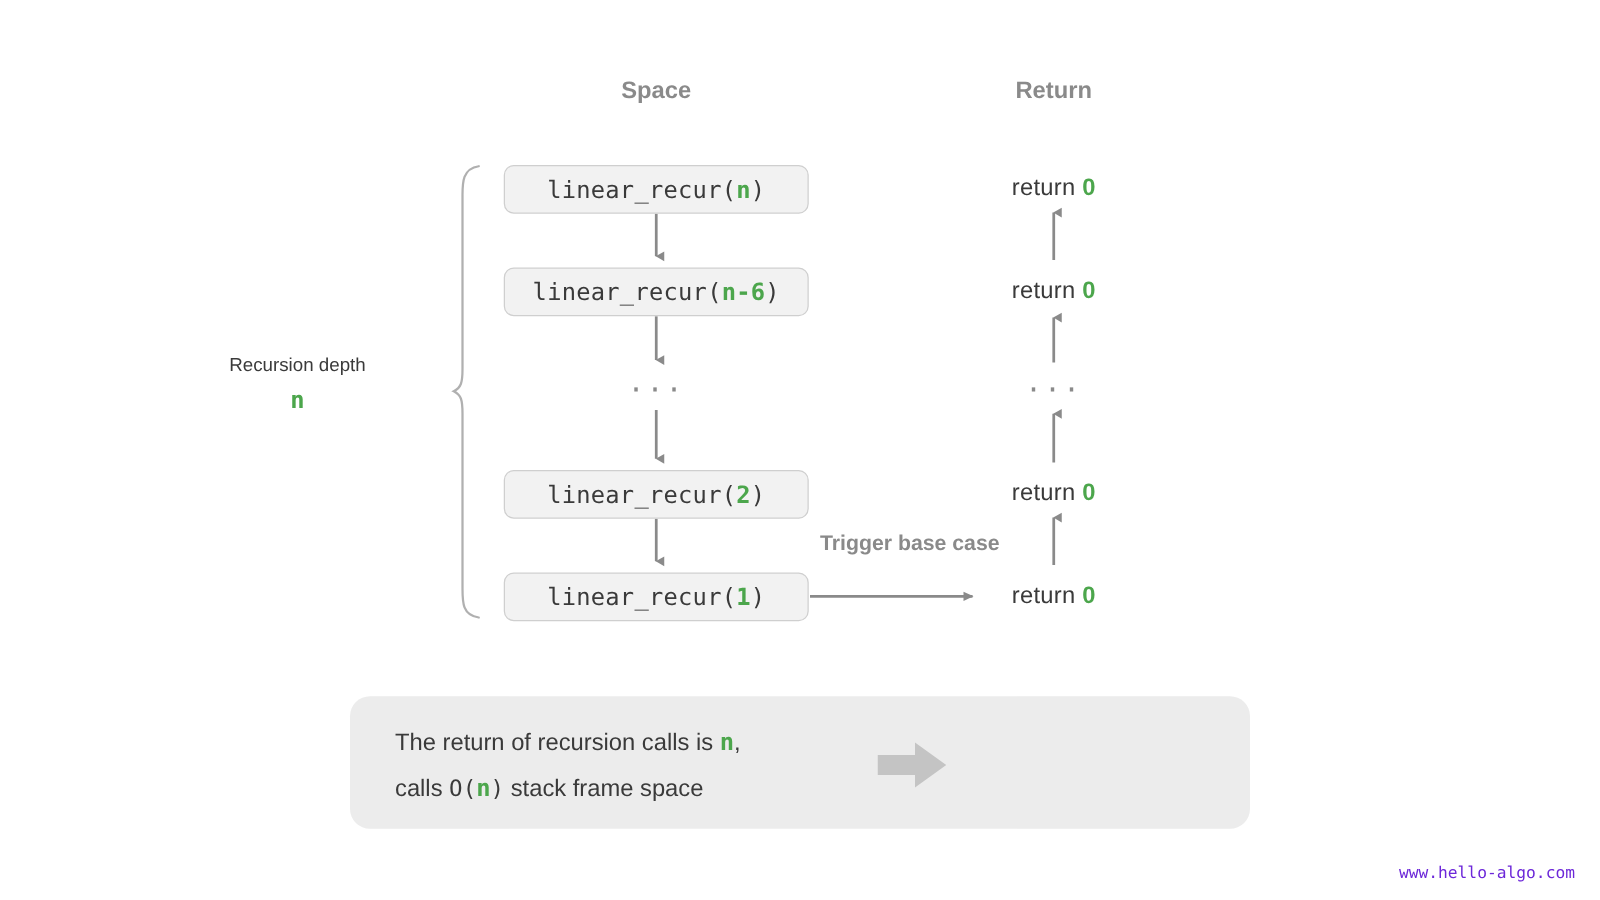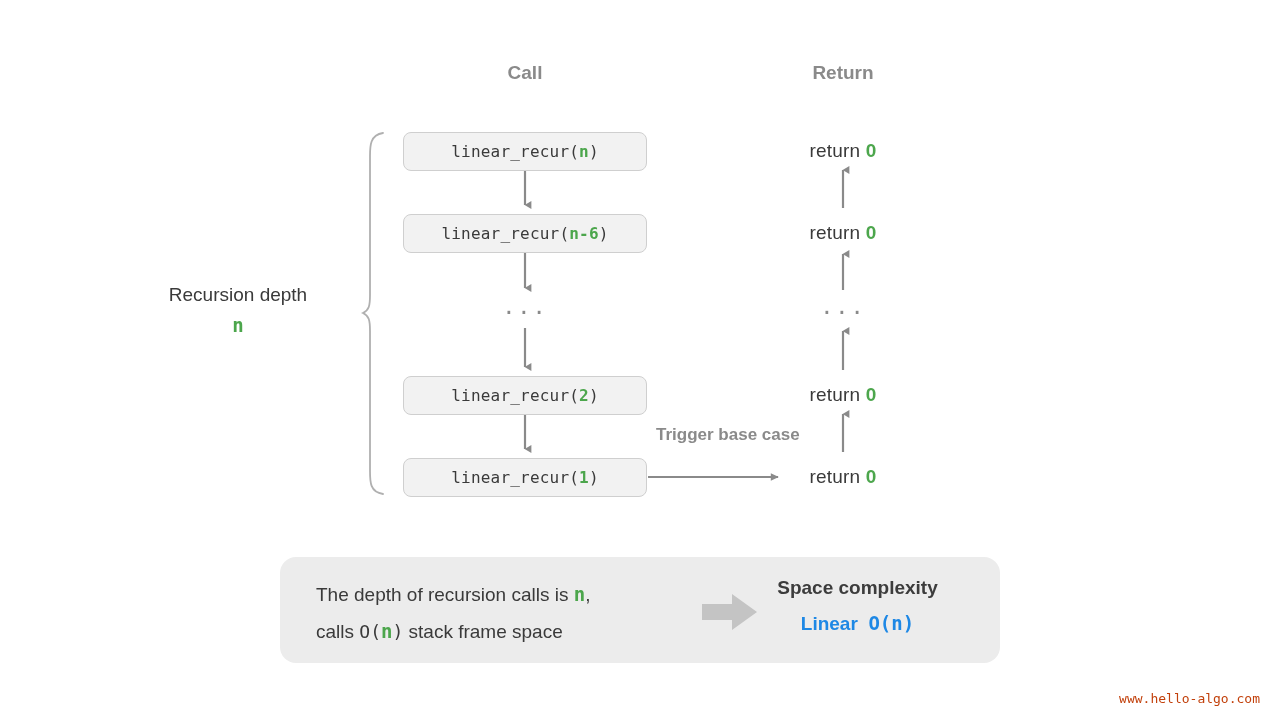--- a/index.html
+++ b/index.html
@@ -39,21 +39,21 @@
     width: 244px;
     height: 39px;
     box-sizing: border-box;
     background: #f2f2f2;
     border: 1.5px solid #cfcfcf;
     border-radius: 8px;
     display: flex;
     align-items: center;
     justify-content: center;
     font-family: "DejaVu Sans Mono", monospace;
-    font-size: 16px;
+    font-size: 19px;
     color: #3a3a3a;
     letter-spacing: 0.2px;
     white-space: nowrap;
     text-align: right;
   }
   .call-box .param { color: #4ca64c; font-weight: bold; }
 
   #box-0 { top: 132px; }
   #box-1 { top: 214px; }
   #box-2 { top: 376px; }
@@ -112,21 +112,21 @@
   
   #depth-label {
     position: absolute;
     left: 110px;
     top: 284px;
     width: 256px;
     text-align: center;
   }
   #depth-label .depth-title {
     display: block;
-    font-size: 19px;
+    font-size: 15px;
     color: #3a3a3a;
     white-space: nowrap;
     text-align: center;
   }
   #depth-label .depth-value {
     display: block;
     margin-top: 8px;
     font-family: "DejaVu Sans Mono", monospace;
     font-size: 19px;
     font-weight: bold;
@@ -188,30 +188,30 @@
     font-family: "DejaVu Sans Mono", monospace;
   }
 
   
   #watermark {
     position: absolute;
     right: 20px;
     bottom: 14px;
     font-family: "DejaVu Sans Mono", monospace;
     font-size: 13px;
-    color: #c2410c;
+    color: #6d28d9;
     white-space: nowrap;
   }
 </style>
 </head>
 <body>
 
 <div class="stage">
 
-  <div class="col-header" id="hdr-call">Call</div>
+  <div class="col-header" id="hdr-call">Space</div>
   <div class="col-header" id="hdr-return">Return</div>
 
   <svg class="arrow-layer" width="1280" height="720" viewBox="0 0 1280 720">
     <defs>
       <marker id="arrowhead-down" markerWidth="9" markerHeight="9" refX="4.5" refY="7.6" orient="auto" markerUnits="userSpaceOnUse">
         <path d="M0.6,1.2 L4.5,8 L8.4,1.2 Z" fill="#8a8a8a"></path>
       </marker>
       <marker id="arrowhead-up" markerWidth="9" markerHeight="9" refX="4.5" refY="1.4" orient="auto" markerUnits="userSpaceOnUse">
         <path d="M0.6,7.8 L4.5,1 L8.4,7.8 Z" fill="#8a8a8a"></path>
       </marker>
@@ -285,29 +285,25 @@
   <div id="trigger-label">Trigger base case</div>
 
   <div id="depth-label">
     <span class="depth-title">Recursion depth</span>
     <span class="depth-value">n</span>
   </div>
 
   <div id="info-panel">
 
     <div id="info-text">
-      <span>The depth of recursion calls is </span><span class="n">n</span><span>,</span><br>
+      <span>The return of recursion calls is </span><span class="n">n</span><span>,</span><br>
       <span>calls </span><span class="mono">O(</span><span class="n">n</span><span class="mono">)</span><span> stack frame space</span>
     </div>
 
     <svg id="big-arrow" width="56" height="38" viewBox="0 0 56 38">
       <path d="M0,11 L30,11 L30,1 L55,19 L30,37 L30,27 L0,27 Z" fill="#c4c4c4"></path>
     </svg>
 
-    <div id="info-result">
-      <span class="result-title">Space complexity</span>
-      <span class="result-value"><span>Linear</span>&nbsp;&nbsp;<span class="mono">O(n)</span></span>
-    </div>
   </div>
 
   <div id="watermark">www.hello-algo.com</div>
 
 </div>
 
 </body></html>

